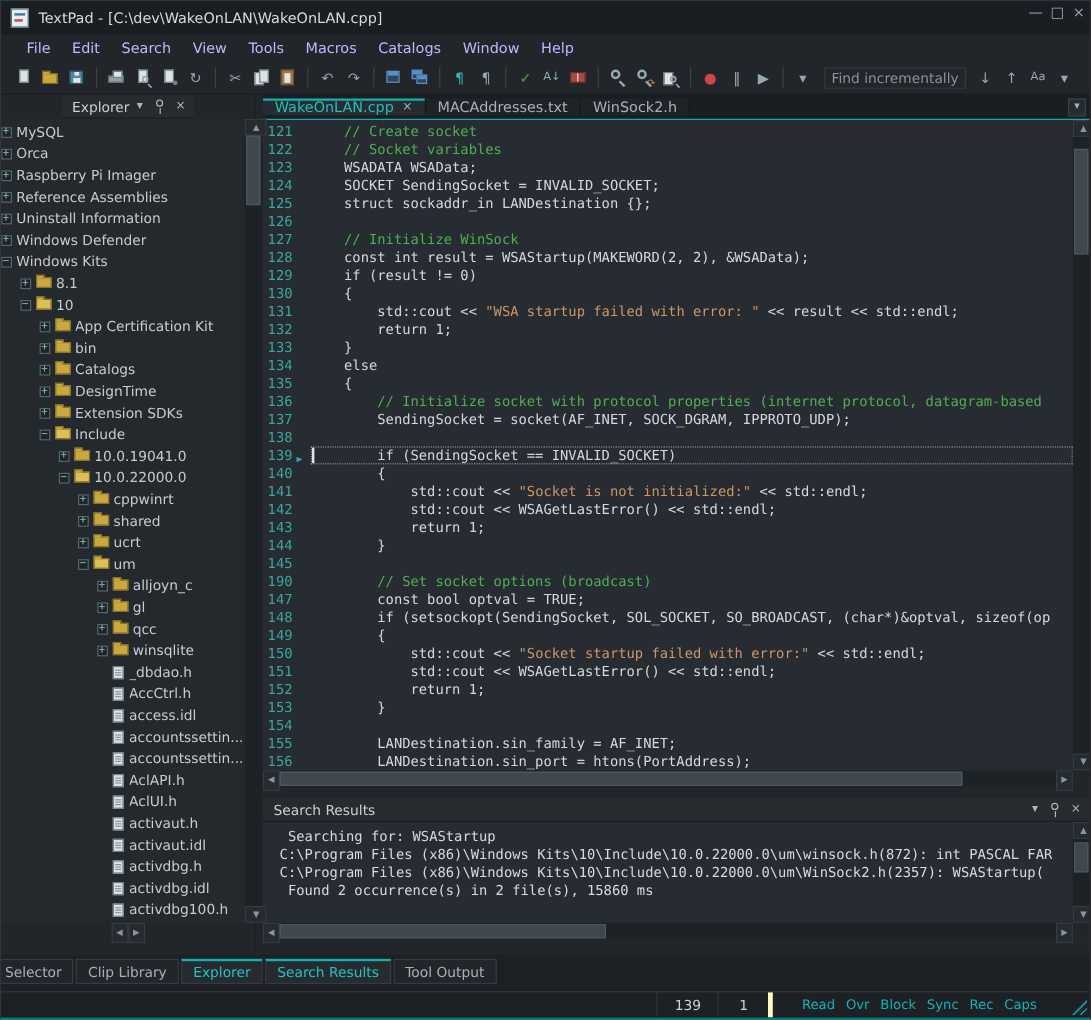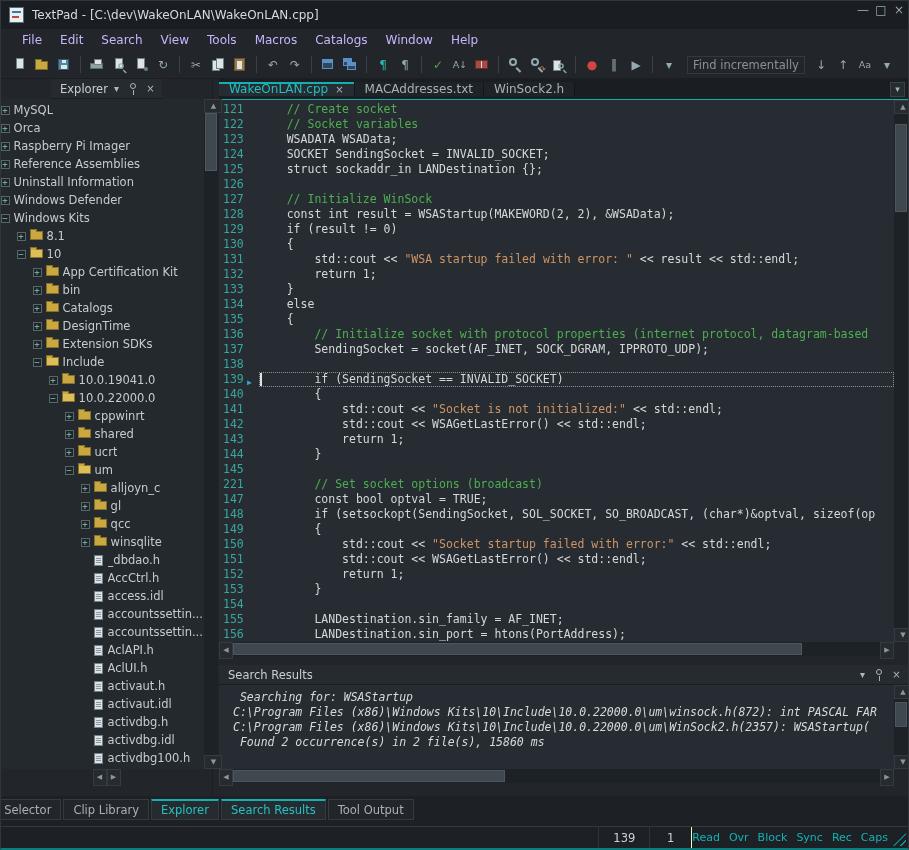--- a/index.html
+++ b/index.html
@@ -121,34 +121,34 @@
   .tk-s{color:#cf9464;}
   .tk-p{color:#d4d8da;}
   .code-line.marked .ct{outline:1px dotted #8a9298;outline-offset:-1px;}
   .caret{position:absolute;left:1px;top:1px;width:2px;height:13px;background:#dfe3e5;}
 
   
   .h-split{height:9px;flex:none;background:#22262b;}
   .results{height:118px;flex:none;display:flex;flex-direction:column;}
   .results-main{flex:1;min-height:0;display:grid;grid-template-columns:1fr 14px;grid-template-rows:1fr 14px;background:#262c31;}
   .results-text{overflow:hidden;padding:5px 0 0 14px;white-space:pre;}
-  .res-line{height:15px;font-family:"DejaVu Sans Mono",monospace;font-size:11.5px;line-height:15px;color:#d6dadc;font-style:italic;}
+  .res-line{height:15px;font-family:"DejaVu Sans Mono",monospace;font-size:11.5px;line-height:15px;color:#d6dadc;}
 
   
   .mini-tabs{height:30px;flex:none;background:#1d2125;display:flex;align-items:flex-start;padding:3px 2px 0;gap:2px;margin-top:13px;}
   .mini-tab{height:21px;display:flex;align-items:center;padding:0 9px;font-size:11.5px;color:#a9b0b6;
             border:1px solid #343b41;background:#22262b;white-space:nowrap;}
   .mini-tab.active{color:#24c2c2;border-top:2px solid #12b0b0;background:#262b30;}
 
   
   .statusbar{height:22px;flex:none;background:#1d2125;border-top:1px solid #32383d;display:flex;align-items:stretch;
              font-size:11.5px;color:#cdd2d5;}
   .sb-fill{flex:1;}
   .sb-cell{display:flex;align-items:center;justify-content:center;border-left:1px solid #2e353a;min-width:42px;padding:0 14px;}
-  .sb-flags{display:flex;align-items:center;gap:9px;border-left:1px solid #fef9c3;padding:0 0;color:#14b2b2;font-size:11px;}
+  .sb-flags{display:flex;align-items:center;gap:9px;border-left:4px solid #fef9c3;padding:0 24px;color:#14b2b2;font-size:11px;}
   .sb-grip{width:20px;display:flex;align-items:flex-end;justify-content:flex-end;padding:0 2px 2px 0;}
   .grip{width:13px;height:13px;clip-path:polygon(100% 0,100% 100%,0 100%);
         background:repeating-linear-gradient(135deg,#0d9898 0 1.5px,transparent 1.5px 4.5px);}
 </style>
 </head>
 <body>
 
 <div class="win">
 
   <div class="titlebar">
@@ -575,21 +575,21 @@
             <div class="code-line"><span class="ln">136</span><span class="lmk"></span><span class="ct"><span class="tk-c">        // Initialize socket with protocol properties (internet protocol, datagram-based</span></span></div>
             <div class="code-line"><span class="ln">137</span><span class="lmk"></span><span class="ct"><span class="tk-p">        SendingSocket = socket(AF_INET, SOCK_DGRAM, IPPROTO_UDP);</span></span></div>
             <div class="code-line"><span class="ln">138</span><span class="lmk"></span><span class="ct"></span></div>
             <div class="code-line marked"><span class="ln">139</span><span class="lmk"><span class="bm c-blue">▶</span></span><span class="ct"><span class="caret"></span><span class="tk-p">        if (SendingSocket == INVALID_SOCKET)</span></span></div>
             <div class="code-line"><span class="ln">140</span><span class="lmk"></span><span class="ct"><span class="tk-p">        {</span></span></div>
             <div class="code-line"><span class="ln">141</span><span class="lmk"></span><span class="ct"><span class="tk-p">            std::cout &lt;&lt; </span><span class="tk-s">"Socket is not initialized:"</span><span class="tk-p"> &lt;&lt; std::endl;</span></span></div>
             <div class="code-line"><span class="ln">142</span><span class="lmk"></span><span class="ct"><span class="tk-p">            std::cout &lt;&lt; WSAGetLastError() &lt;&lt; std::endl;</span></span></div>
             <div class="code-line"><span class="ln">143</span><span class="lmk"></span><span class="ct"><span class="tk-p">            return 1;</span></span></div>
             <div class="code-line"><span class="ln">144</span><span class="lmk"></span><span class="ct"><span class="tk-p">        }</span></span></div>
             <div class="code-line"><span class="ln">145</span><span class="lmk"></span><span class="ct"></span></div>
-            <div class="code-line"><span class="ln">221</span><span class="lmk"></span><span class="ct"><span class="tk-c">        // Set socket options (broadcast)</span></span></div>
+            <div class="code-line"><span class="ln">190</span><span class="lmk"></span><span class="ct"><span class="tk-c">        // Set socket options (broadcast)</span></span></div>
             <div class="code-line"><span class="ln">147</span><span class="lmk"></span><span class="ct"><span class="tk-p">        const bool optval = TRUE;</span></span></div>
             <div class="code-line"><span class="ln">148</span><span class="lmk"></span><span class="ct"><span class="tk-p">        if (setsockopt(SendingSocket, SOL_SOCKET, SO_BROADCAST, (char*)&amp;optval, sizeof(op</span></span></div>
             <div class="code-line"><span class="ln">149</span><span class="lmk"></span><span class="ct"><span class="tk-p">        {</span></span></div>
             <div class="code-line"><span class="ln">150</span><span class="lmk"></span><span class="ct"><span class="tk-p">            std::cout &lt;&lt; </span><span class="tk-s">"Socket startup failed with error:"</span><span class="tk-p"> &lt;&lt; std::endl;</span></span></div>
             <div class="code-line"><span class="ln">151</span><span class="lmk"></span><span class="ct"><span class="tk-p">            std::cout &lt;&lt; WSAGetLastError() &lt;&lt; std::endl;</span></span></div>
             <div class="code-line"><span class="ln">152</span><span class="lmk"></span><span class="ct"><span class="tk-p">            return 1;</span></span></div>
             <div class="code-line"><span class="ln">153</span><span class="lmk"></span><span class="ct"><span class="tk-p">        }</span></span></div>
             <div class="code-line"><span class="ln">154</span><span class="lmk"></span><span class="ct"></span></div>
             <div class="code-line"><span class="ln">155</span><span class="lmk"></span><span class="ct"><span class="tk-p">        LANDestination.sin_family = AF_INET;</span></span></div>
             <div class="code-line"><span class="ln">156</span><span class="lmk"></span><span class="ct"><span class="tk-p">        LANDestination.sin_port = htons(PortAddress);</span></span></div>

